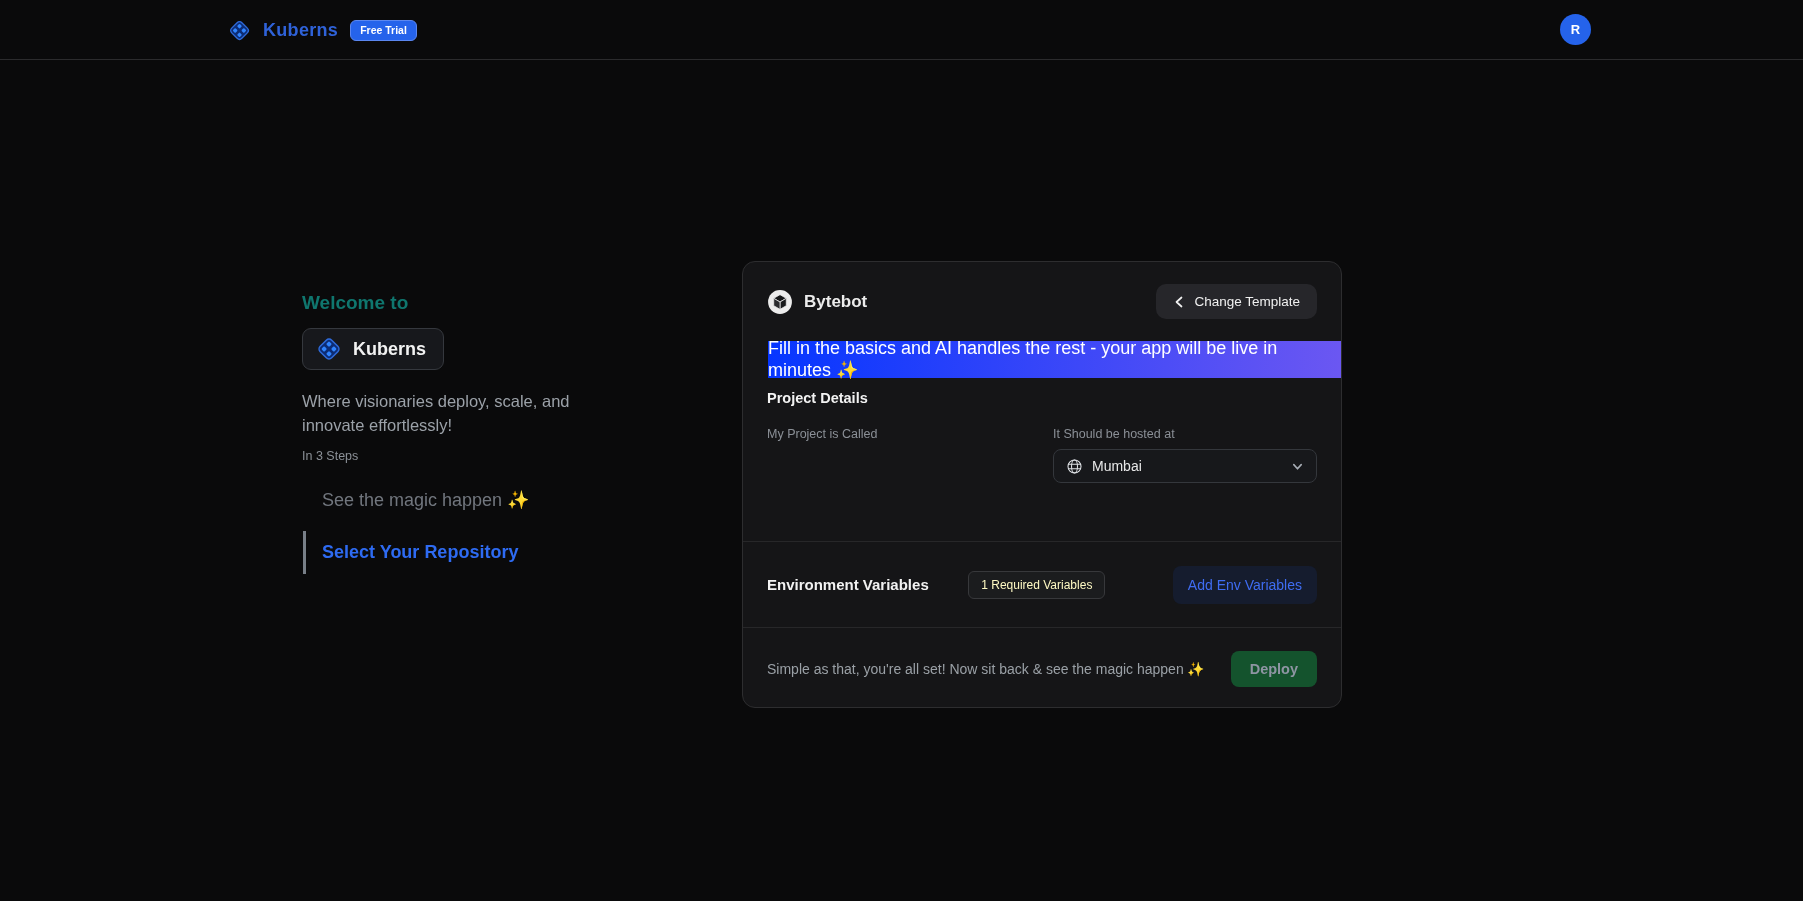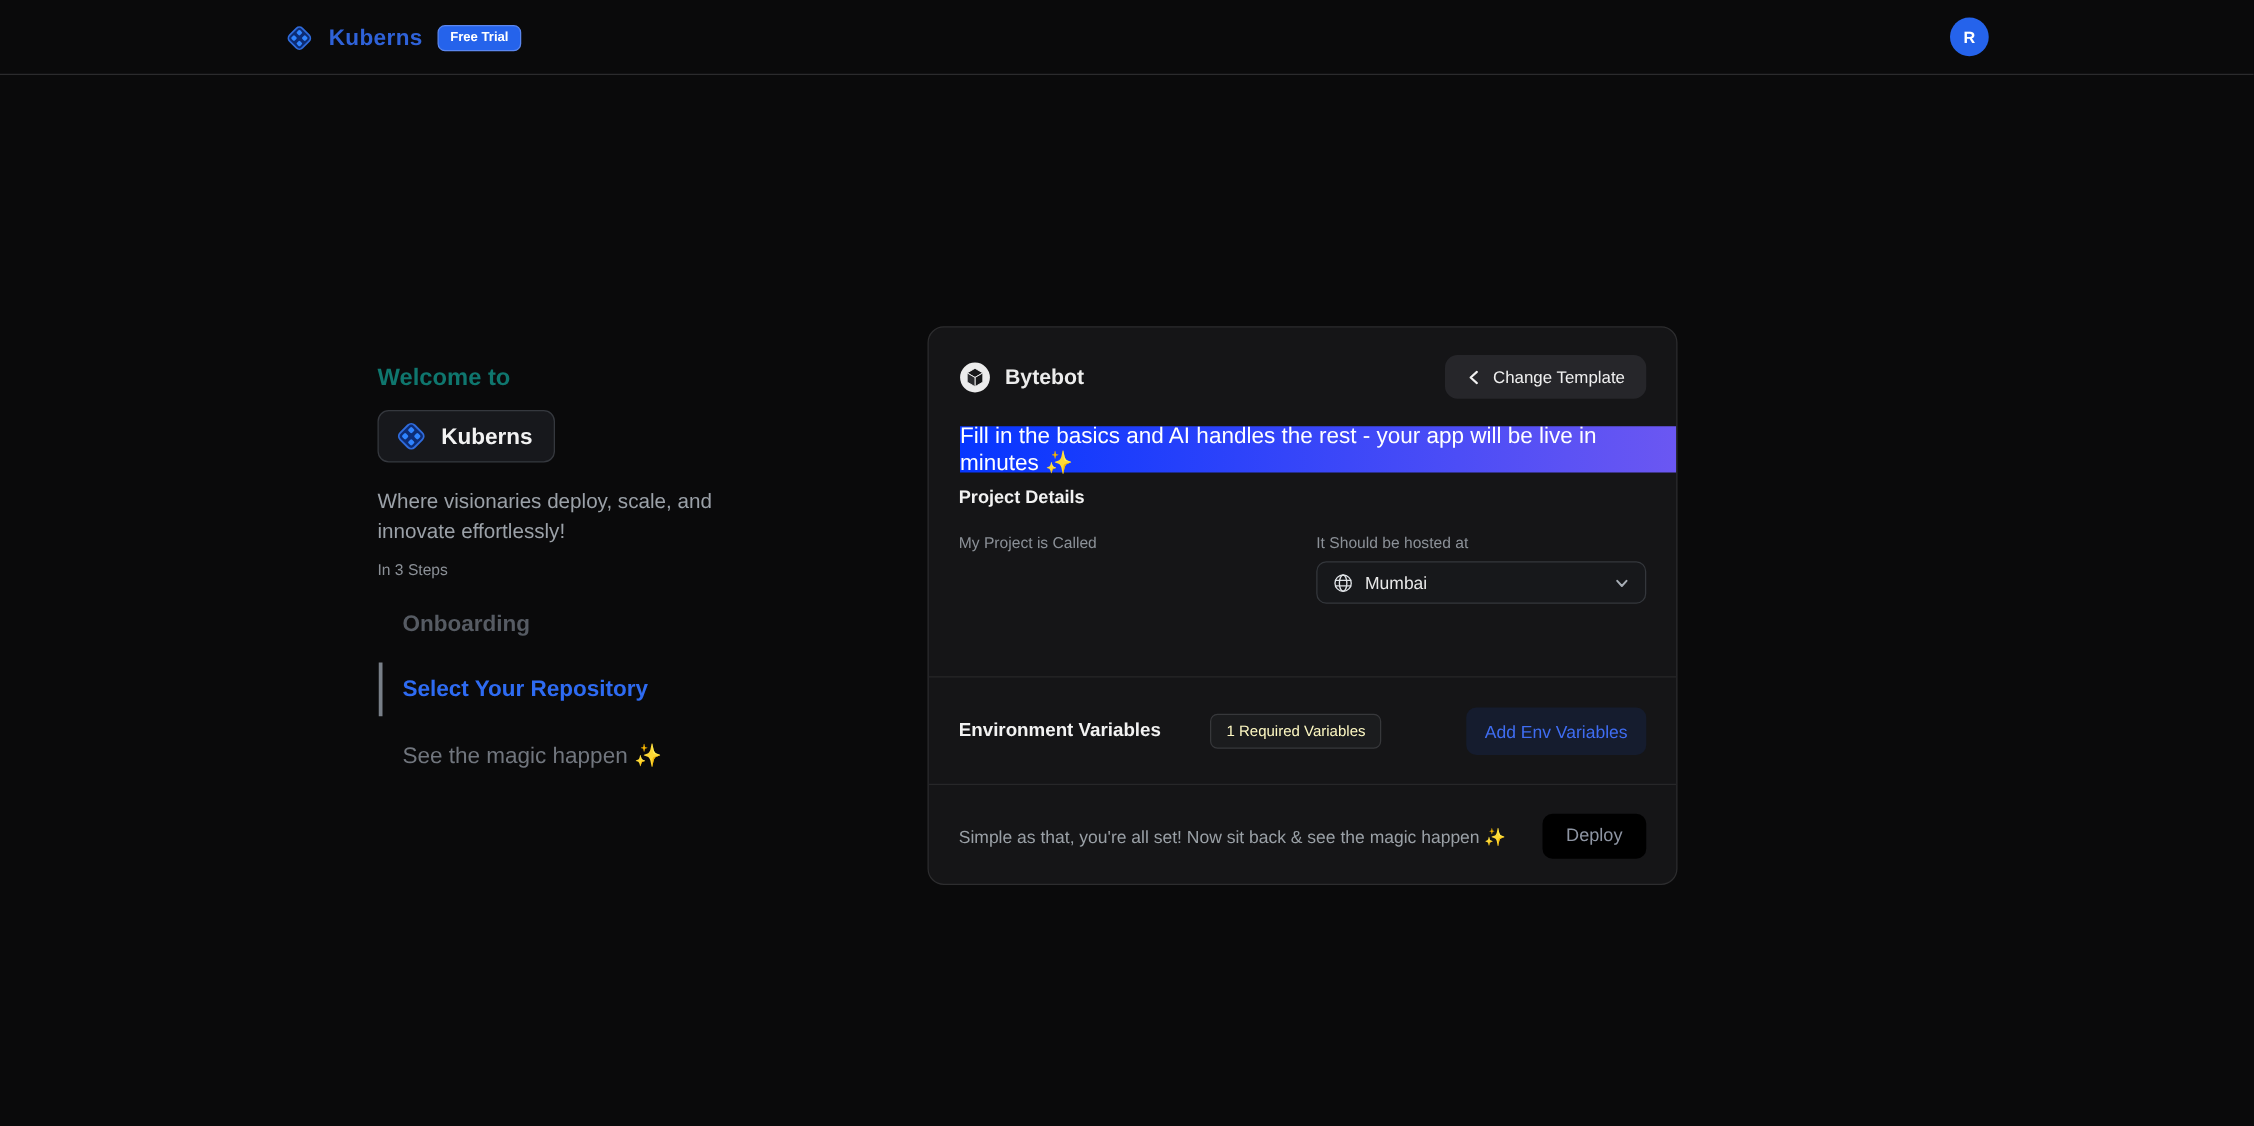--- a/index.html
+++ b/index.html
@@ -110,22 +110,22 @@
     background:#151c2e; border:none; border-radius:8px; color:#3f6df2;
     font-size:14px; padding:11px 15px; cursor:pointer; font-family:inherit;
   }
 
   .card-footer {
     flex:0 0 82px; border-top:1px solid #272729;
     display:flex; align-items:center; justify-content:space-between; padding:0 24px;
   }
   .footer-msg { color:#9aa0a6; font-size:14px; }
   .deploy-btn {
-    background:#000000; border:none; border-radius:8px; color:#8e95a3;
-    font-size:14.5px; padding:10px 19px; cursor:pointer; font-family:inherit;
+    background:#14532d; border:none; border-radius:8px; color:#8e95a3;
+    font-size:14.5px; padding:10px 19px; cursor:pointer; font-family:inherit;font-weight:bold;
   }
 
   .icon { display:inline-flex; align-items:center; justify-content:center; }
 </style>
 </head>
 <body>
 
 <header class="topbar">
   <div class="topbar-brand">
     <span class="icon">
@@ -157,23 +157,22 @@
       </svg>
     </span>
     <span class="box-brand">Kuberns</span>
   </div>
 
   <p class="tagline">Where visionaries deploy, scale, and innovate effortlessly!</p>
 
   <div class="steps-heading">In 3 Steps</div>
 
   <ul class="steps">
-    <li class="step step-onboarding">Onboarding</li>
+    <li class="step step-magic">See the magic happen ✨</li>
     <li class="step step-active">Select Your Repository</li>
-    <li class="step step-magic">See the magic happen ✨</li>
   </ul>
 </section>
 
 <section class="card">
 
   <div class="card-header">
     <div class="card-title-wrap">
       <span class="icon">
         <svg width="26" height="26" viewBox="0 0 24 24">
           <circle cx="12" cy="12" r="11" fill="#ececec"></circle>

